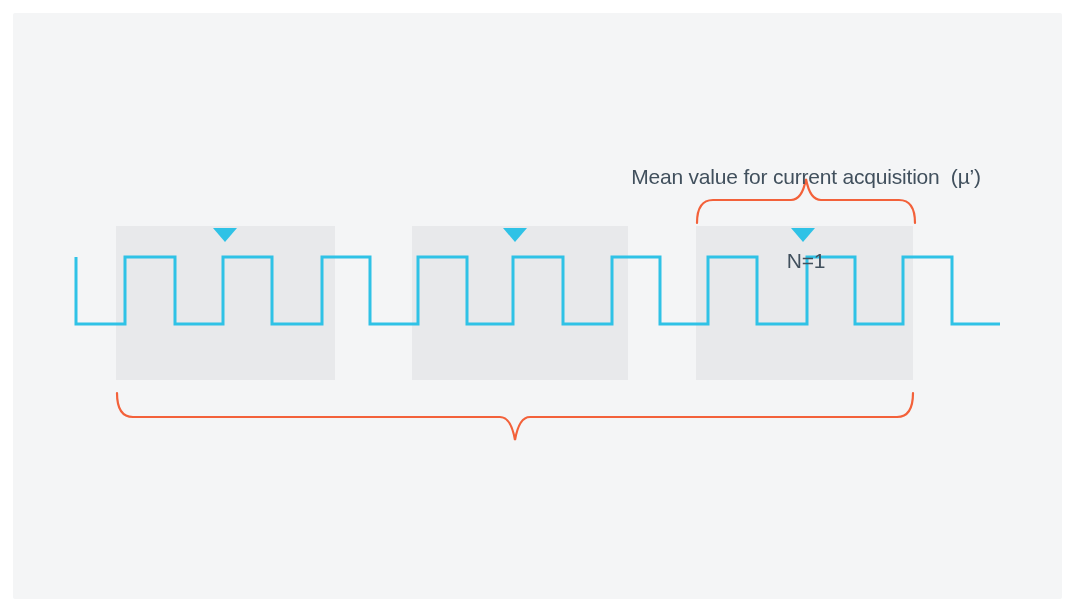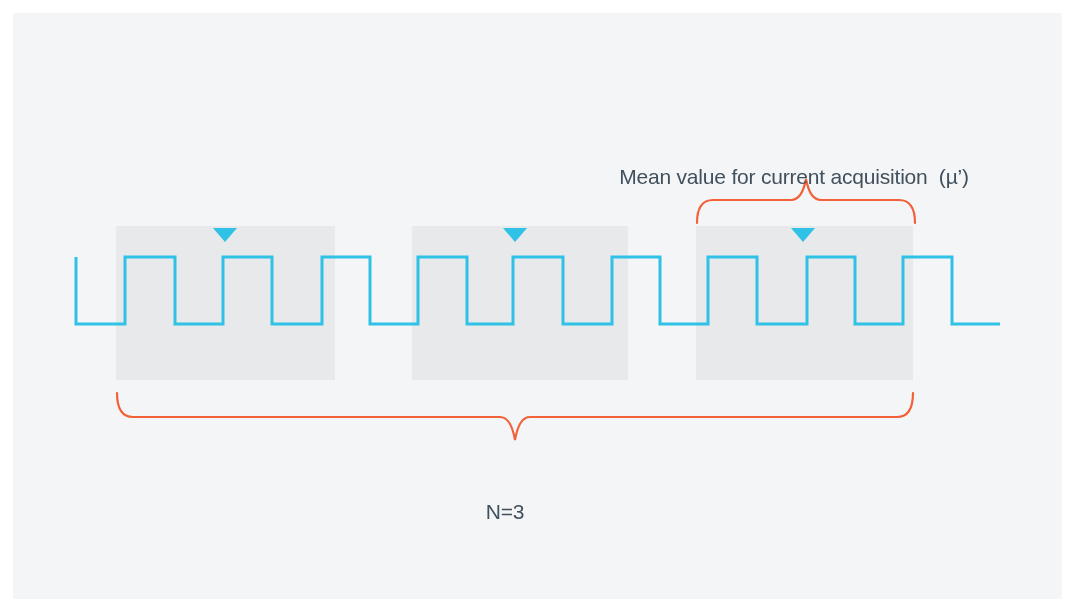--- a/index.html
+++ b/index.html
@@ -32,21 +32,21 @@
   }
   .label {
     position: absolute;
     width: 500px;
     text-align: center;
     font-size: 21px;
     line-height: 28px;
     letter-spacing: -0.2px;
     white-space: pre;
   }
-  .label-top    { left: 544px; top: 107px; }
+  .label-top    { left: 556px; top: 107px; }
   .label-bottom { left: 255px; top: 442px; }
 </style>
 </head>
 <body style="background: rgb(255, 255, 255);">
 
 <div class="stage">
 
   <div class="panel" style="background: rgb(244, 245, 246);"></div>
 
   <svg class="diagram-svg" viewBox="0 0 1075 612">
@@ -56,19 +56,19 @@
       <polyline points="76,257 76,324 125,324 125,257 175,257 175,324 223,324 223,257 272,257 272,324 322,324 322,257 370,257 370,324 418,324 418,257 467,257 467,324 513,324 513,257 563,257 563,324 612,324 612,257 660,257 660,324 708,324 708,257 757,257 757,324 807,324 807,257 855,257 855,324 903,324 903,257 952,257 952,324 1000,324" fill="none" stroke="#2fc2e6" stroke-width="3"></polyline>
       <polygon points="213,228 237,228 225,242" fill="#2fc2e6"></polygon>
       <polygon points="503,228 527,228 515,242" fill="#2fc2e6"></polygon>
       <polygon points="791,228 815,228 803,242" fill="#2fc2e6"></polygon>
       <path d="M 697 223 Q 697 200 713 200 L 791 200 Q 802 200 806 179 Q 810 200 821 200 L 899 200 Q 915 200 915 223" fill="none" stroke="#f3613a" stroke-width="2.2" stroke-linecap="round"></path>
       <path d="M 117 393 Q 117 417 133 417 L 500 417 Q 511 417 515 440 Q 519 417 530 417 L 897 417 Q 913 417 913 393" fill="none" stroke="#f3613a" stroke-width="2.2" stroke-linecap="round"></path>
     </svg>
 
   <div class="label label-top" style="color: rgb(65, 80, 93);">
     <div>Mean value for current acquisition  (µ’)</div>
+    <div>N=1</div>
   </div>
 
   <div class="label label-bottom" style="color: rgb(65, 80, 93);">
-    <div>N=3</div>
   </div>
 
 </div>
 
 </body></html>

